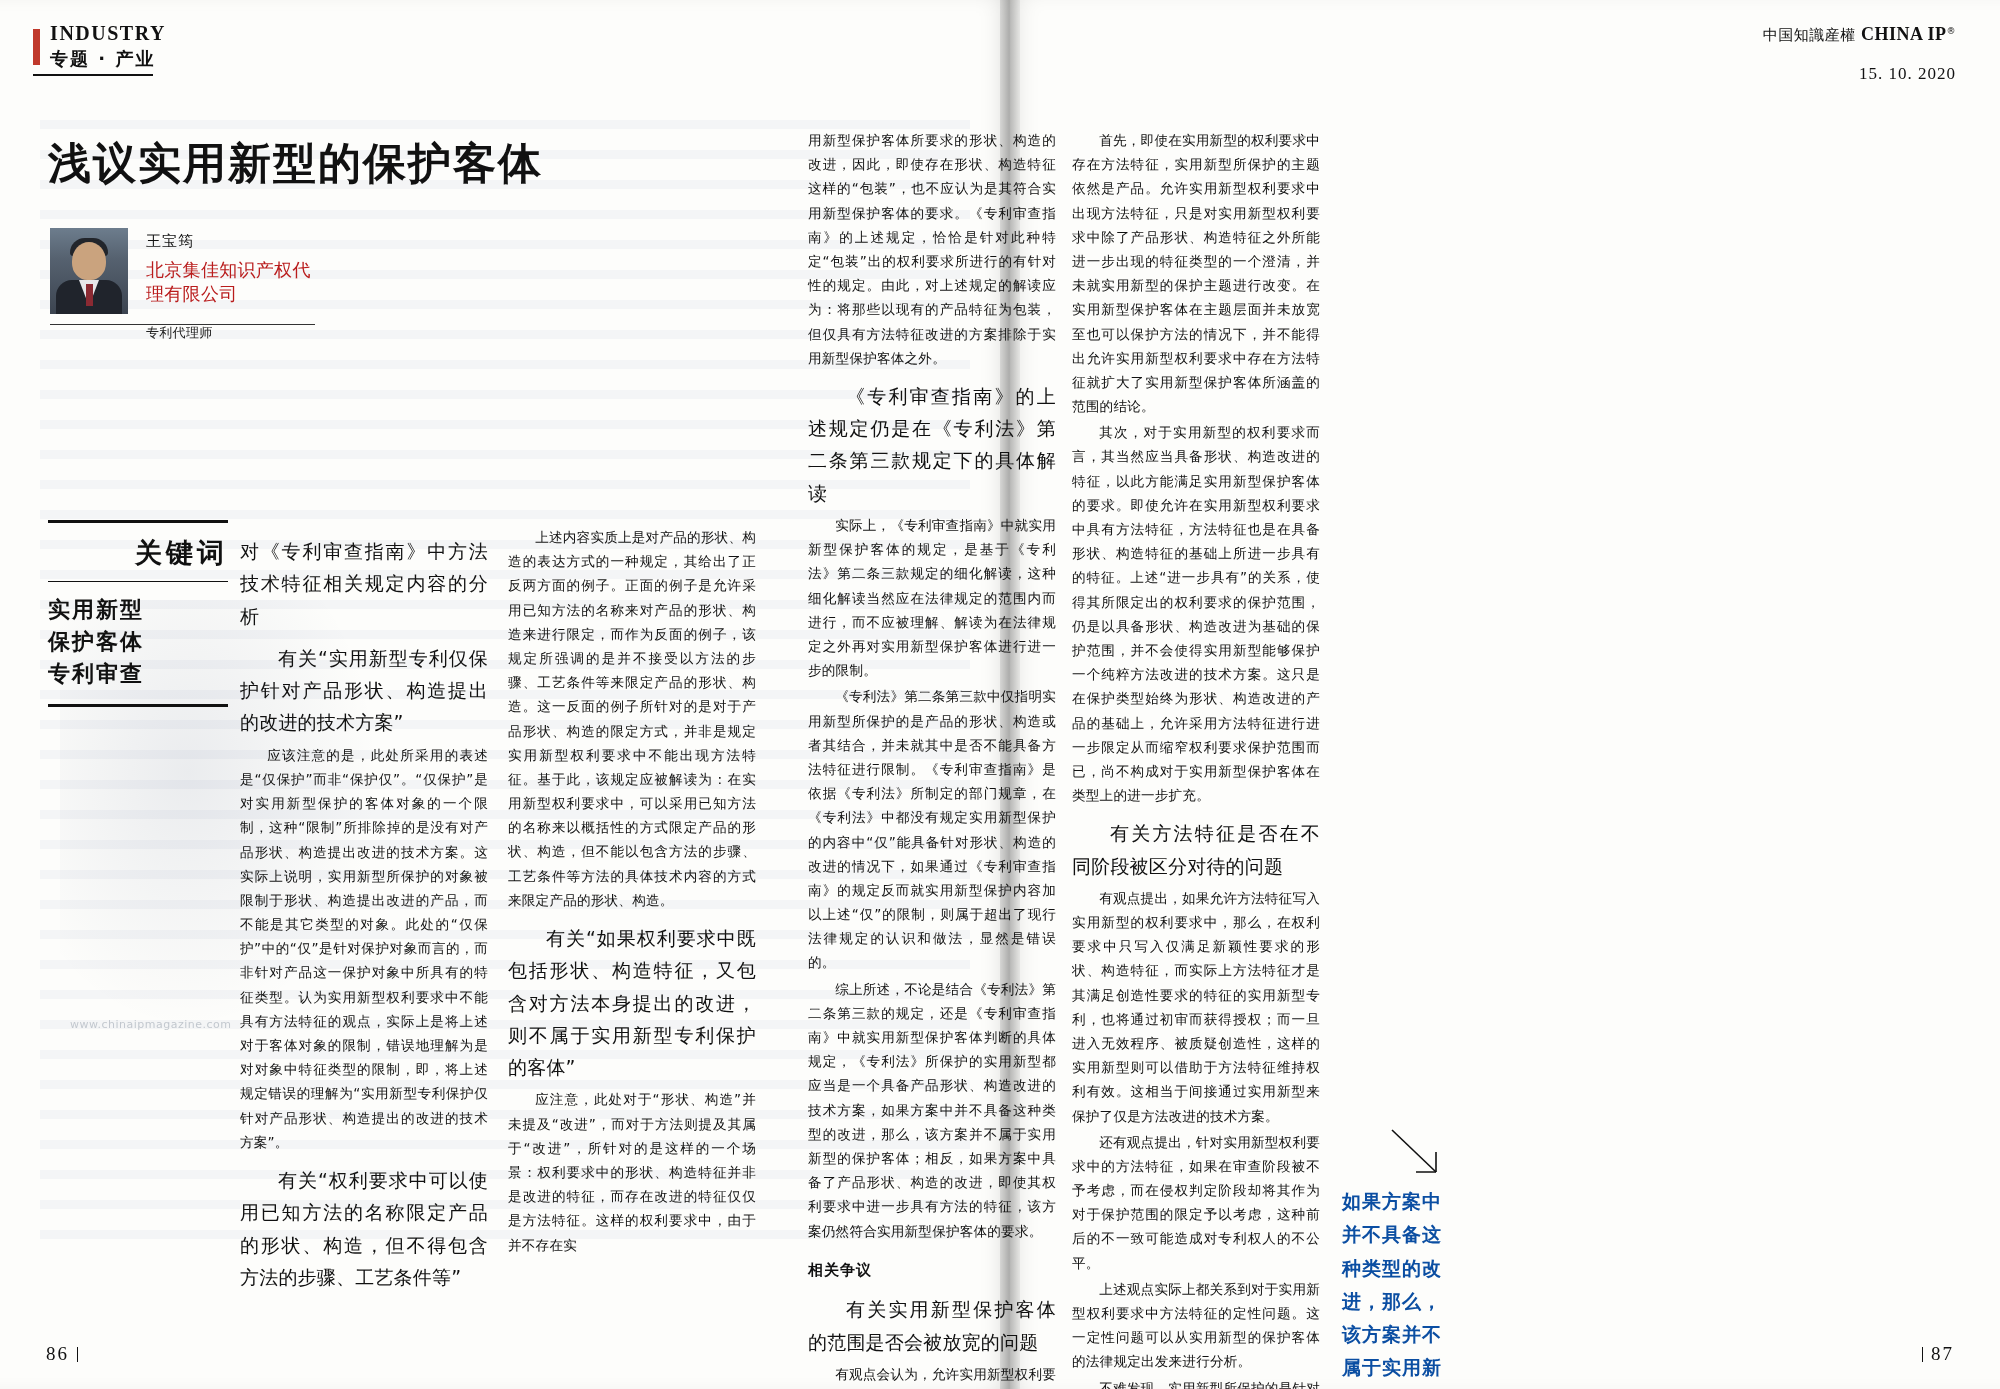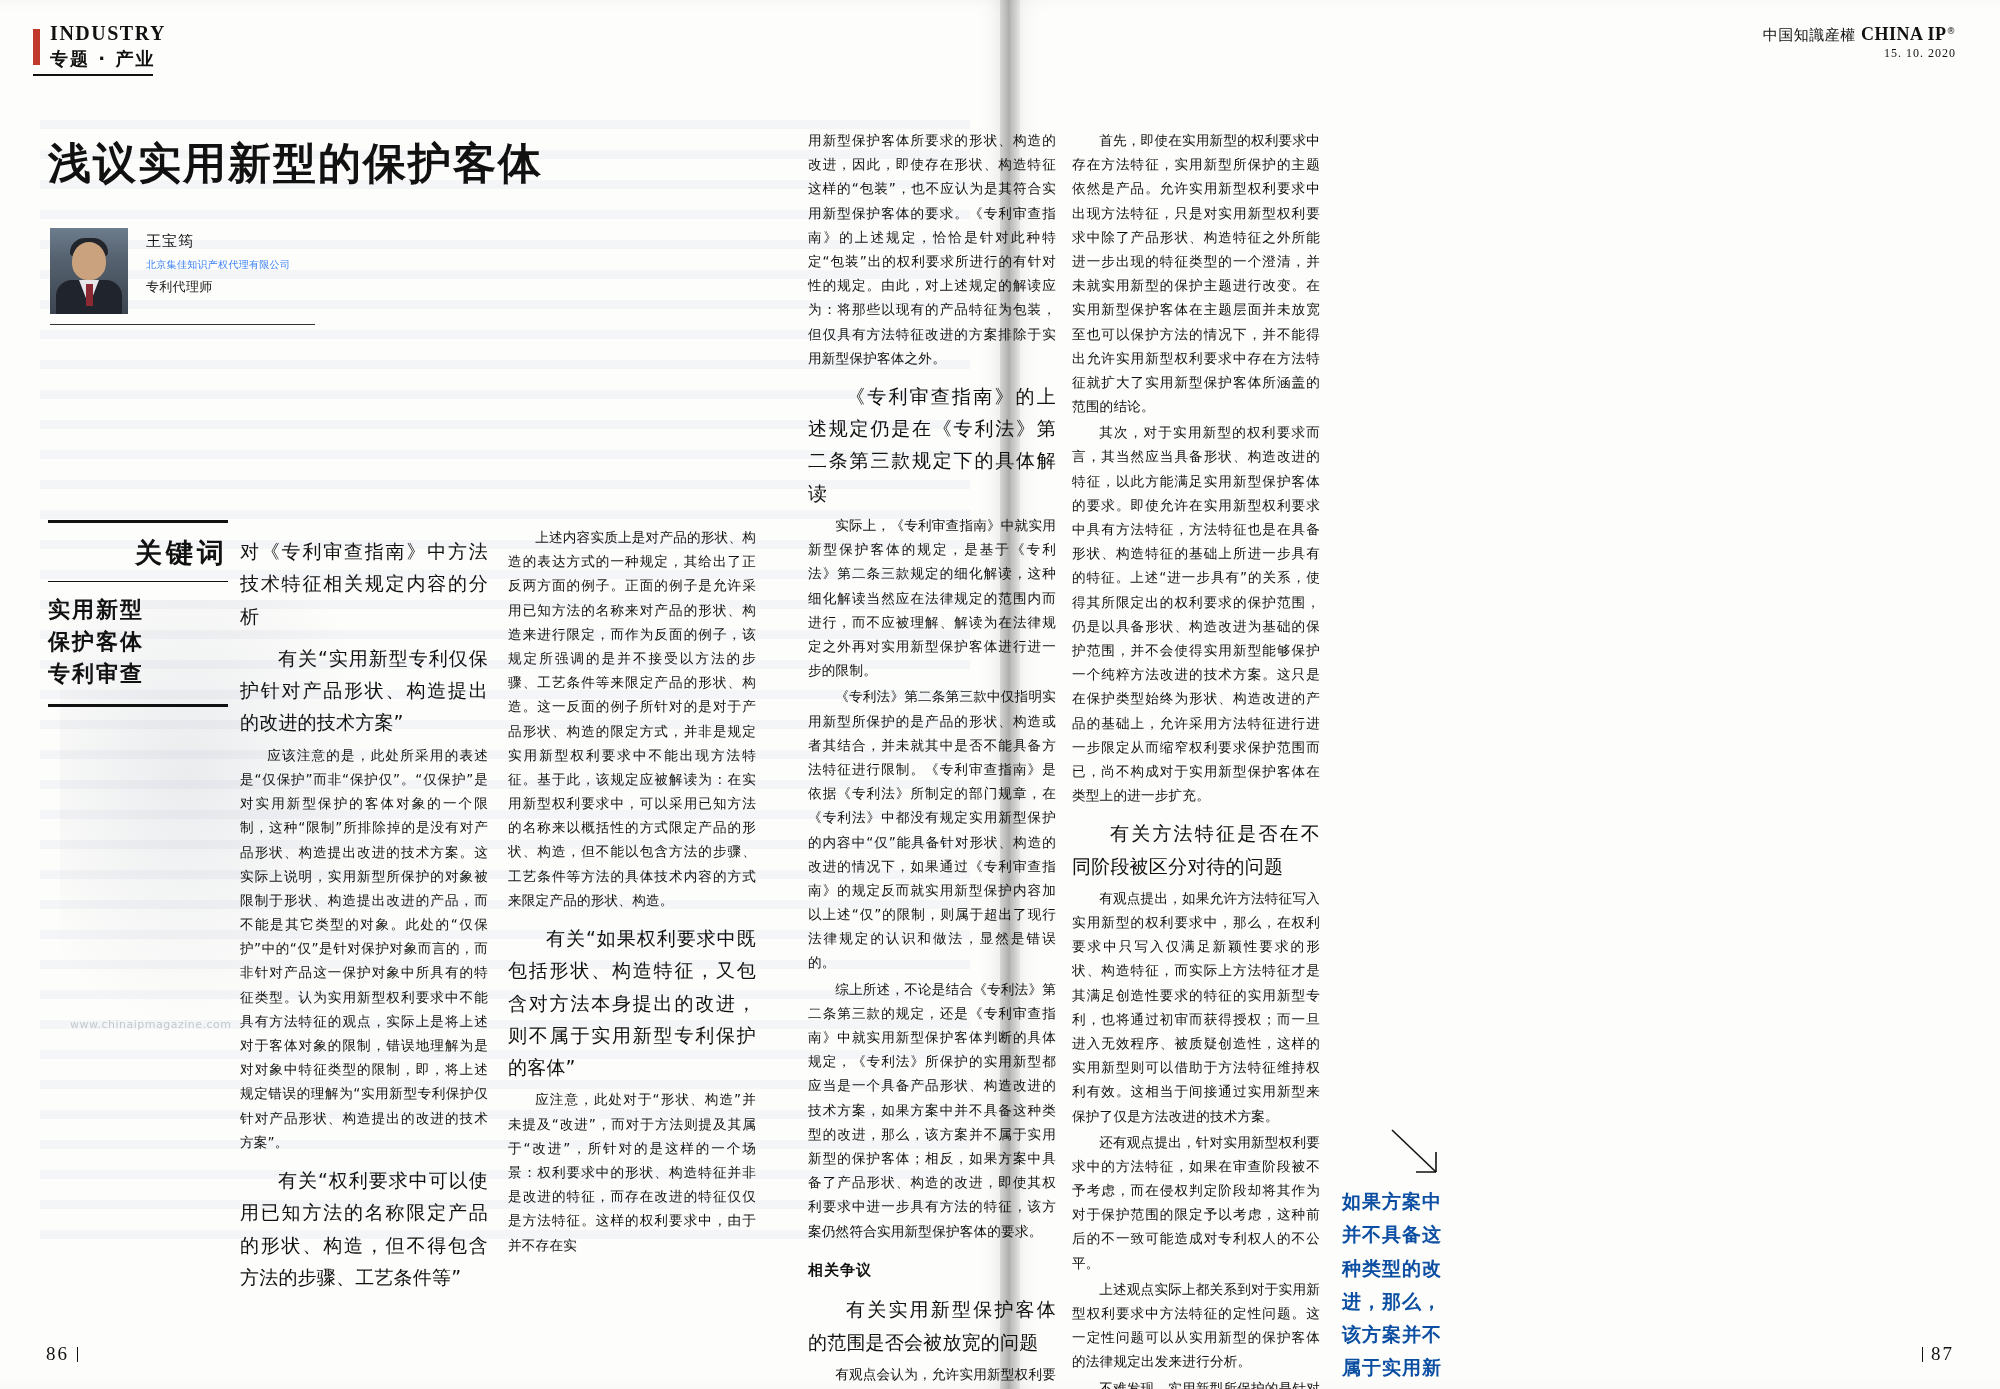--- a/index.html
+++ b/index.html
@@ -31,37 +31,37 @@
   .masthead .bar{display:inline-block;width:7px;height:36px;background:#c0392b;vertical-align:middle;margin-right:5px;}
   .masthead .ind{display:inline-block;vertical-align:middle;}
   .masthead .ind .en{font-family:"Liberation Serif",serif;font-size:20px;letter-spacing:1.5px;color:#111;font-weight:700;}
   .masthead .ind .cn{font-size:18px;letter-spacing:2px;color:#111;margin-top:2px;font-weight:700;}
   .masthead .rule{width:120px;height:2px;background:#111;margin-top:3px;}
 
   .issue{position:absolute;right:44px;top:24px;text-align:right;}
   .issue .line1{font-size:15px;color:#111;letter-spacing:.5px;}
   .issue .line1 .en{font-family:"Liberation Serif",serif;font-weight:700;font-size:18px;letter-spacing:.5px;}
   .issue .line1 sup{font-size:9px;}
-  .issue .line2{font-family:"Liberation Serif",serif;font-size:12px;color:#111;margin-top:1px;letter-spacing:1px;}
+  .issue .line2{font-family:"Liberation Serif",serif;font-size:17px;color:#111;margin-top:19px;letter-spacing:1px;}
 
   
   .title{position:absolute;left:48px;top:135px;font-size:43px;font-weight:700;letter-spacing:2px;color:#111;
     font-family:"DejaVu Sans","Liberation Sans",sans-serif;}
   .author-box{position:absolute;left:50px;top:228px;width:265px;}
   .author-photo{width:78px;height:86px;background:
       linear-gradient(to bottom,#6d7d8d 0%,#566270 35%,#3c4450 100%);
     position:relative;overflow:hidden;float:left;}
   .author-photo .head{position:absolute;left:22px;top:14px;width:34px;height:38px;border-radius:50% 50% 45% 45%;background:#caa37e;}
   .author-photo .hair{position:absolute;left:20px;top:10px;width:38px;height:18px;border-radius:19px 19px 4px 4px;background:#22252b;}
   .author-photo .body{position:absolute;left:6px;top:52px;width:66px;height:40px;background:#20242c;border-radius:16px 16px 0 0;}
   .author-photo .shirt{position:absolute;left:29px;top:52px;width:20px;height:26px;background:#e7e7ea;clip-path:polygon(50% 100%,0 0,100% 0);}
   .author-photo .tie{position:absolute;left:36px;top:56px;width:7px;height:22px;background:#8b2a33;}
   .author-meta{margin-left:96px;padding-top:4px;}
   .author-meta .nm{font-size:15px;color:#111;margin-bottom:7px;letter-spacing:1px;}
-  .author-meta .org{font-size:10px;color:#3b82f6;margin-bottom:6px;letter-spacing:.3px;}
+  .author-meta .org{font-size:18px;color:#b91c1c;margin-bottom:18px;letter-spacing:.3px;}
   .author-meta .role{font-size:13px;color:#222;letter-spacing:.3px;}
   .author-rule{position:absolute;left:50px;top:324px;width:265px;height:1px;background:#333;}
 
   
   .kw{position:absolute;left:48px;top:520px;width:180px;}
   .kw .kwtop{height:3px;background:#111;}
   .kw .kwhead{font-size:27px;font-weight:700;letter-spacing:4px;padding:12px 0 10px 2px;color:#111;text-align:right;}
   .kw .kwrule{height:1px;background:#111;margin-bottom:12px;}
   .kw .kwitem{font-size:22px;font-weight:700;letter-spacing:2px;color:#111;line-height:1.45;}
   .kw .kwbot{height:3px;background:#111;margin-top:14px;}

